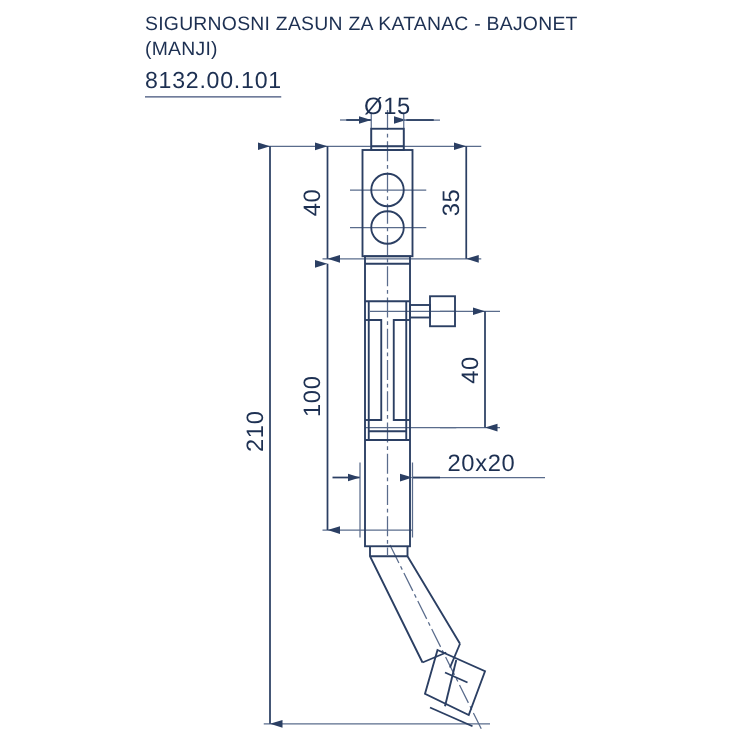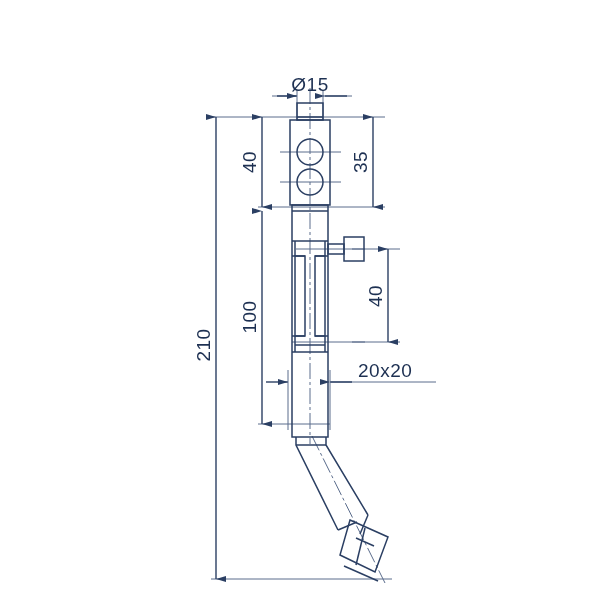--- a/index.html
+++ b/index.html
@@ -54,20 +54,25 @@
     font-size: 19px;
     fill: #1d3052;
     letter-spacing: 0.5px;
   }
 </style>
 </head>
 <body>
 
 <div id="drawing-root">
 
+  <div class="title-block">
+    <div class="title-line">SIGURNOSNI ZASUN ZA KATANAC - BAJONET</div>
+    <div class="title-line">(MANJI)</div>
+    <div class="part-number">8132.00.101</div>
+  </div>
 
   <svg class="cad" width="600" height="600" viewBox="0 0 600 600">
     <defs>
       <marker id="arrHeadDown" markerWidth="9" markerHeight="11" refX="4.5" refY="10" orient="auto" markerUnits="userSpaceOnUse">
         <path d="M4.5,10 L1.4,0 L7.6,0 Z" fill="#2b3f63"></path>
       </marker>
       <marker id="arrHeadUp" markerWidth="9" markerHeight="11" refX="4.5" refY="1" orient="auto" markerUnits="userSpaceOnUse">
         <path d="M4.5,1 L1.4,11 L7.6,11 Z" fill="#2b3f63"></path>
       </marker>
       <marker id="arrHeadRight" markerWidth="11" markerHeight="9" refX="10" refY="4.5" orient="auto" markerUnits="userSpaceOnUse">

